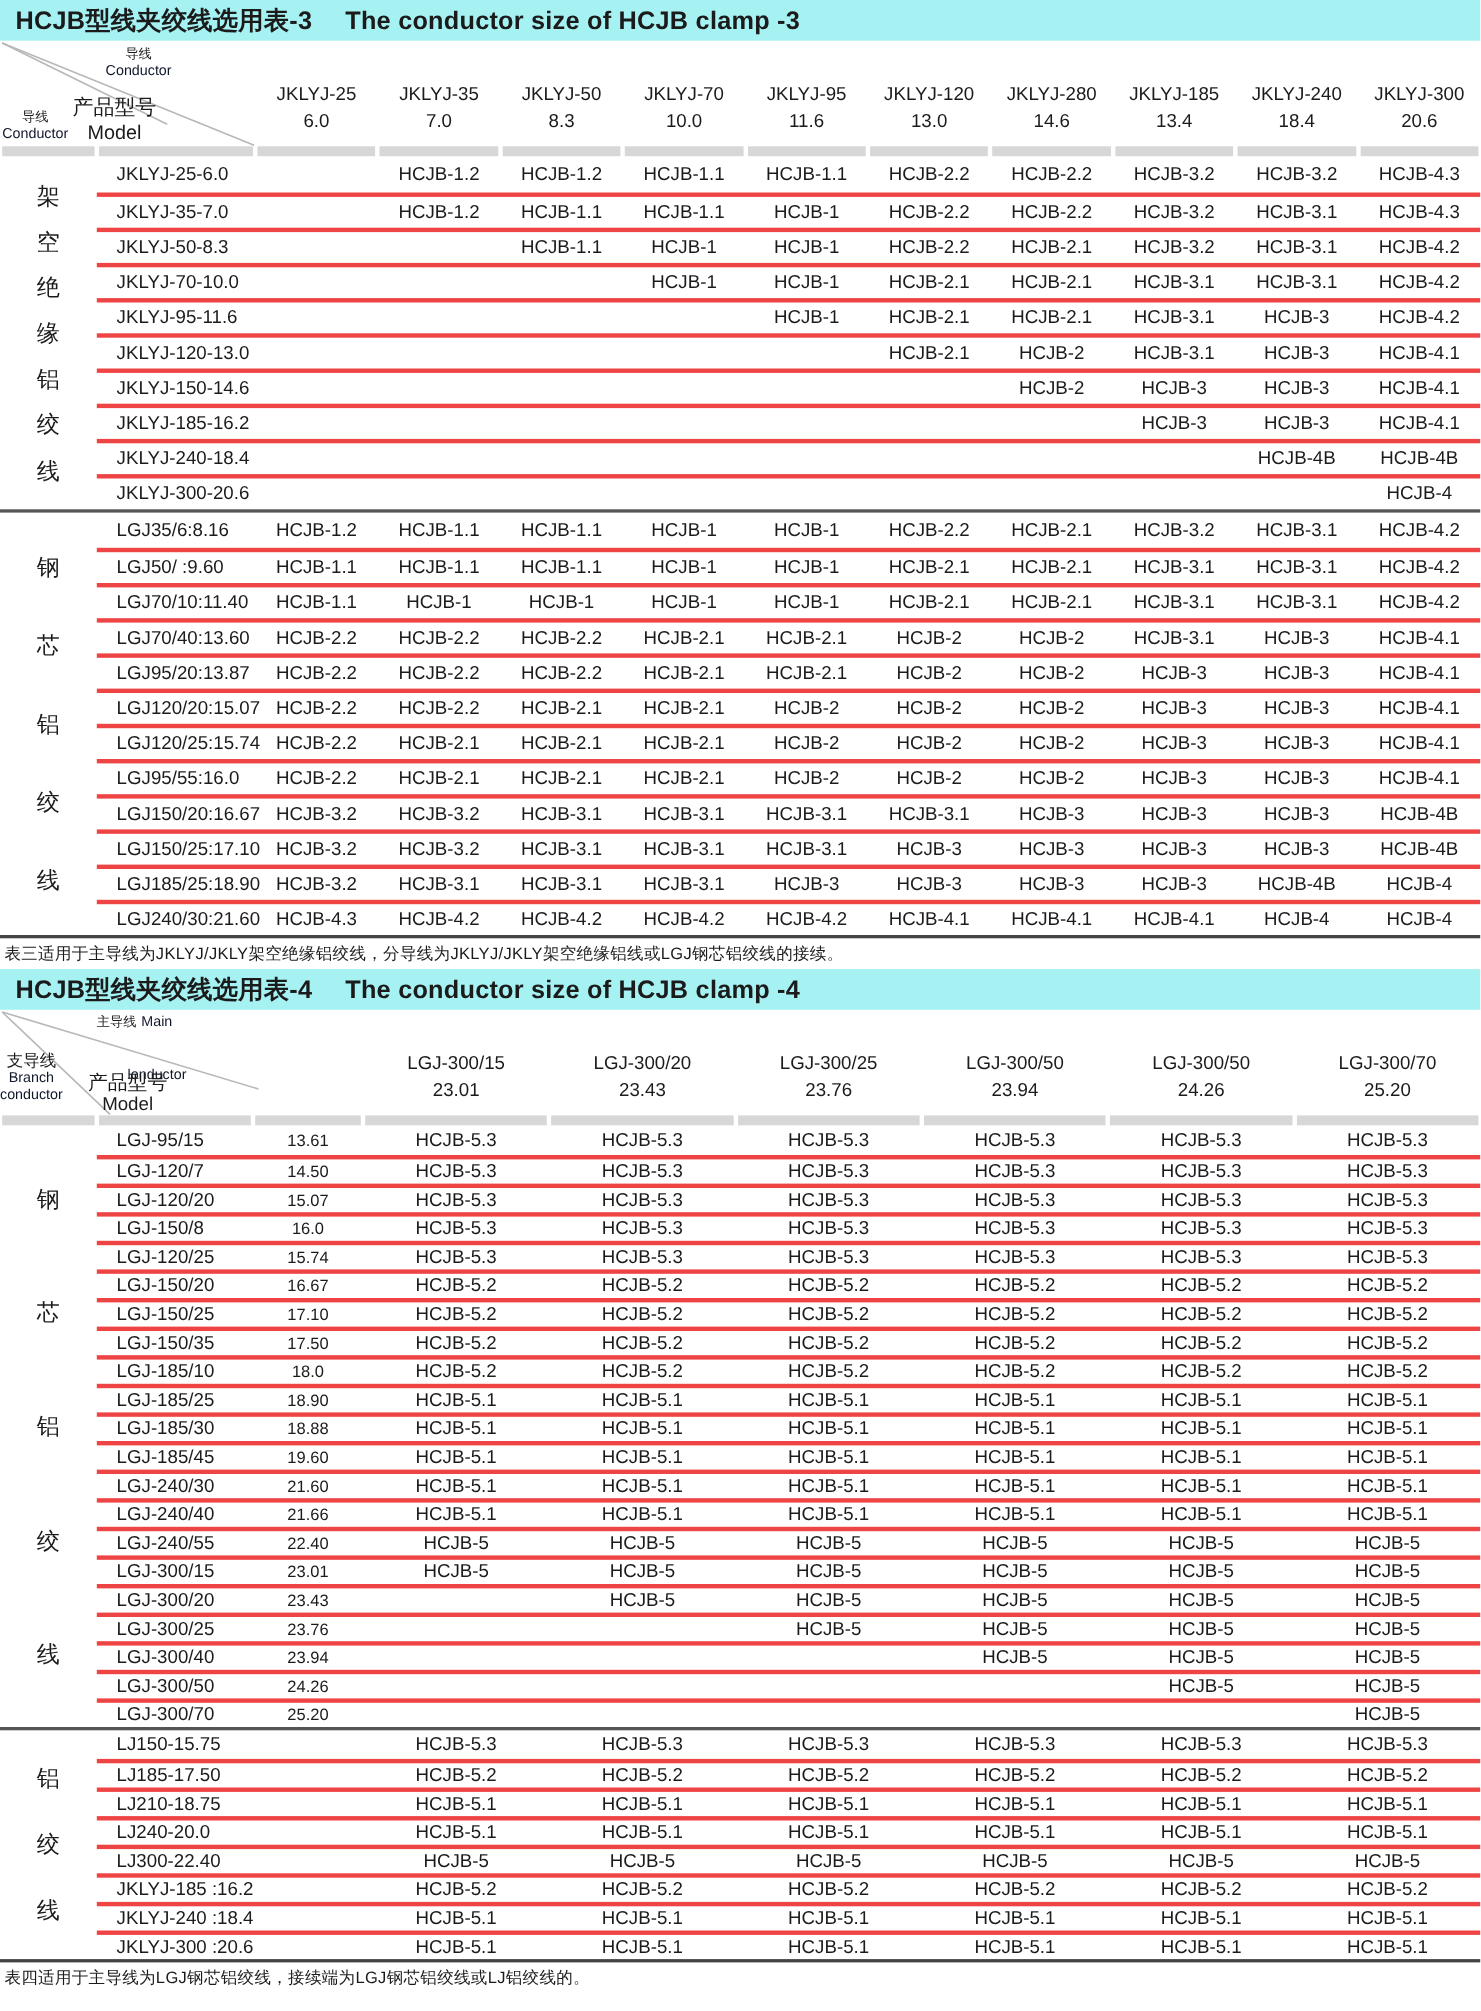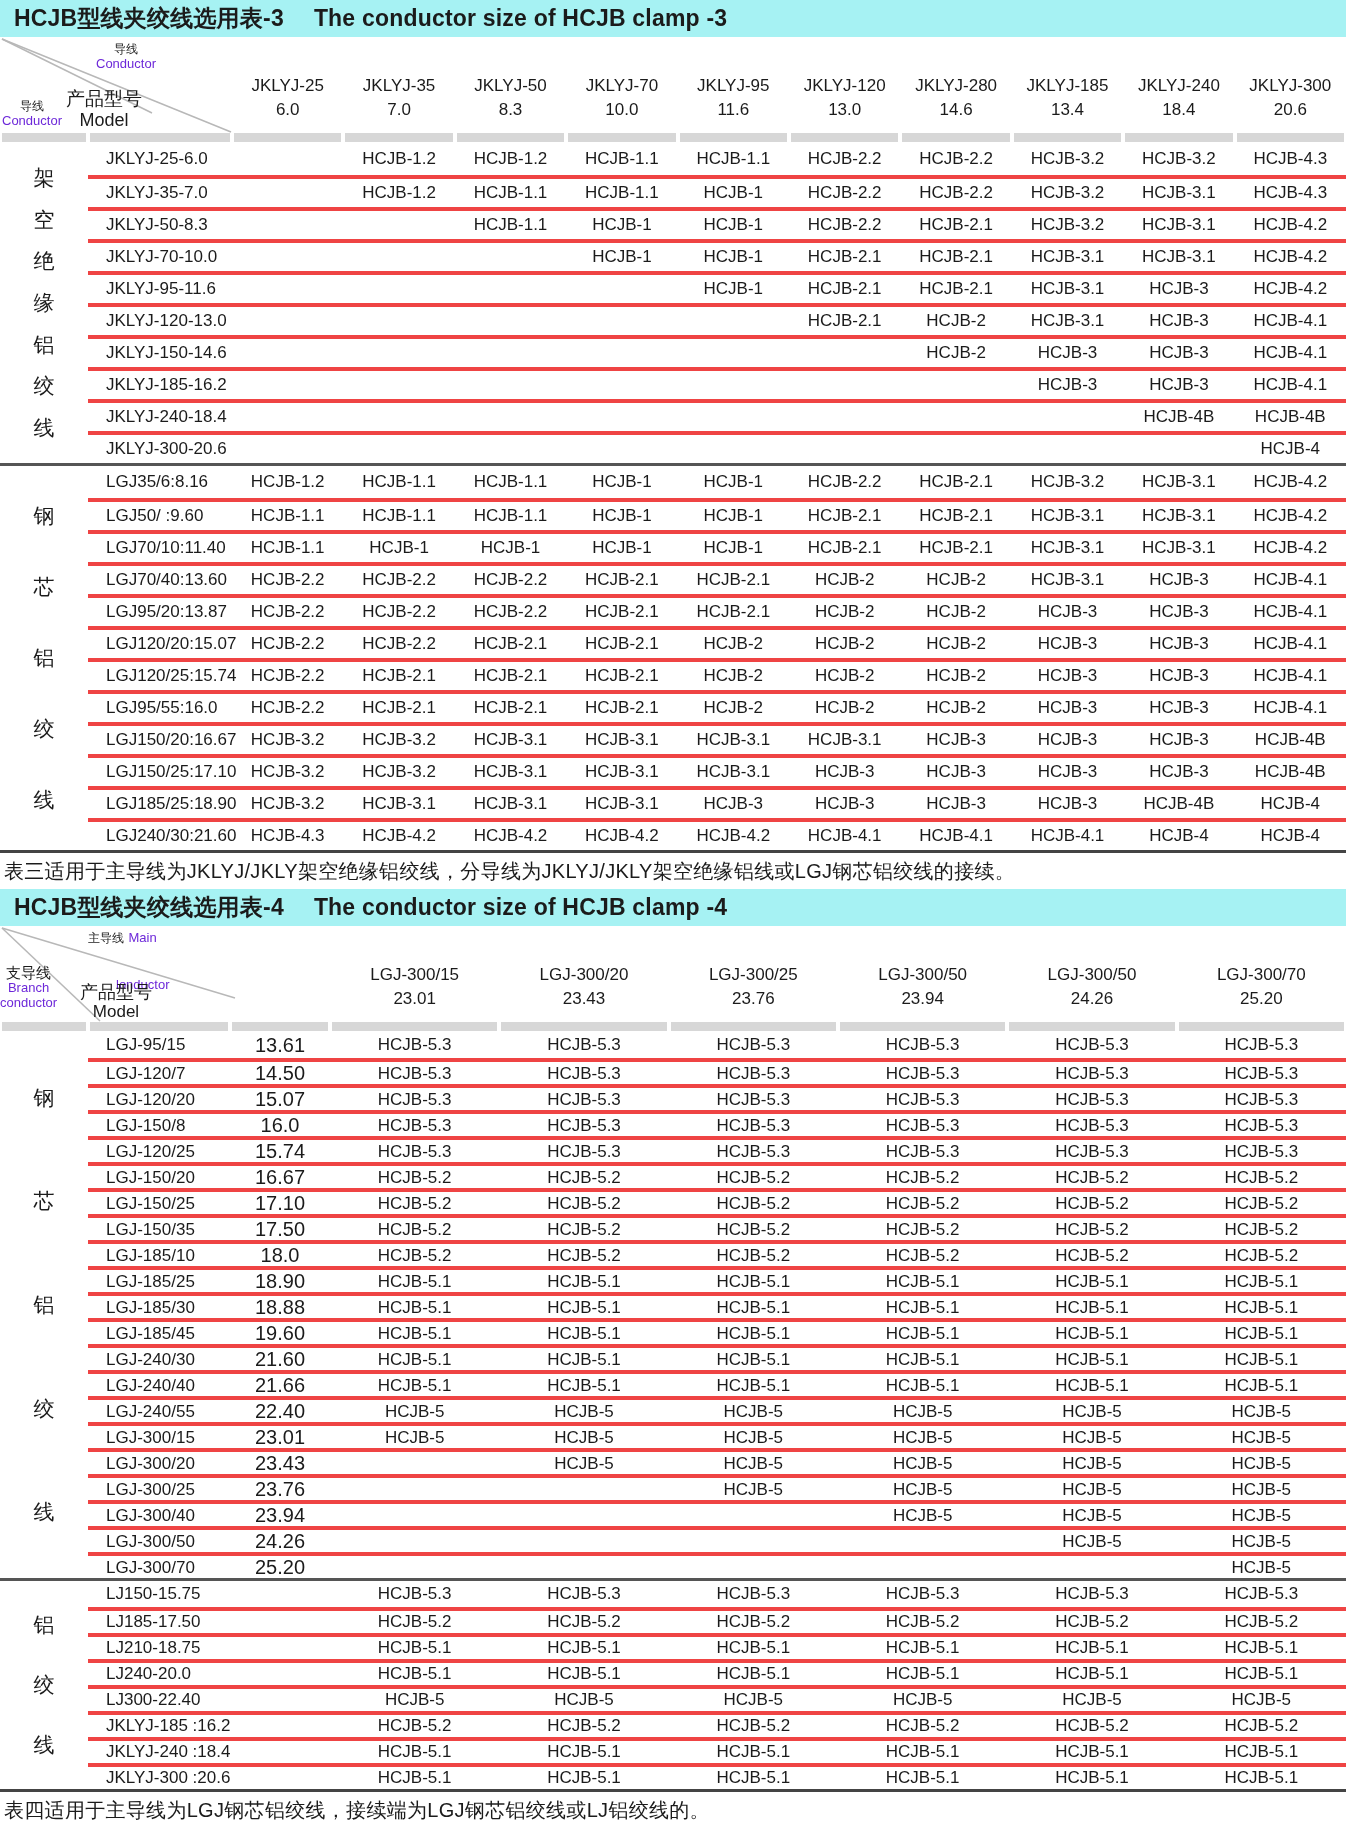--- a/index.html
+++ b/index.html
@@ -27,47 +27,47 @@
   .thead{height:96px;position:relative;}
   .thead .colhead{
     display:flex;flex-direction:column;justify-content:flex-end;align-items:center;
     padding-bottom:10px;font-size:17px;line-height:1.45;text-align:center;
   }
   .corner3{grid-column:1 / span 2;position:relative;}
   .corner4{grid-column:1 / span 3;position:relative;}
   .corner svg,.corner3 svg,.corner4 svg{position:absolute;left:0;top:0;}
   .clabel{position:absolute;text-align:center;line-height:1.15;}
   .zh{font-size:12px;}
-  .en-s{font-size:13px;color:#6d28d9;}
+  .en-s{font-size:13px;color:#0f172a;}
   .model-zh{font-size:19px;}
   .model-en{font-size:18px;}
   
   .band{height:10px;}
   .band .seg{height:9px;background:#d7d7d7;margin:0 2px;}
   
   .group{display:flex;}
   .glabel{
     width:88px;display:flex;flex-direction:column;
     justify-content:space-around;align-items:center;
     font-size:21px;padding:14px 0;
     box-sizing:border-box;
   }
   .rowsarea{flex:1;display:flex;flex-direction:column;}
   .row{box-sizing:border-box;}
   .t3row{display:grid;grid-template-columns:144px repeat(10,1fr);height:32px;}
   .t4row{display:grid;grid-template-columns:142px 100px repeat(6,1fr);height:26px;}
   .rowsarea .row + .row{border-top:4px solid #ef4444;}
   .mcell{display:flex;align-items:center;padding-left:18px;font-size:17px;white-space:nowrap;}
-  .scell{display:flex;align-items:center;justify-content:center;font-size:20px;}
+  .scell{display:flex;align-items:center;justify-content:center;font-size:15px;}
   .vcell{display:flex;align-items:center;justify-content:center;font-size:17px;white-space:nowrap;}
   .gsep{height:3px;background:#555;}
   .tbottom{height:3px;background:#444;}
   
   .note{
-    font-size:20px;padding:5px 4px 4px 4px;letter-spacing:0.3px;
+    font-size:15px;padding:5px 4px 4px 4px;letter-spacing:0.3px;
   }
 </style>
 </head>
 <body>
 
 <div class="page">
 
   <div class="titlebar">
     <span>HCJB型线夹绞线选用表-3</span>
     <span class="en">The conductor size of HCJB clamp -3</span>

